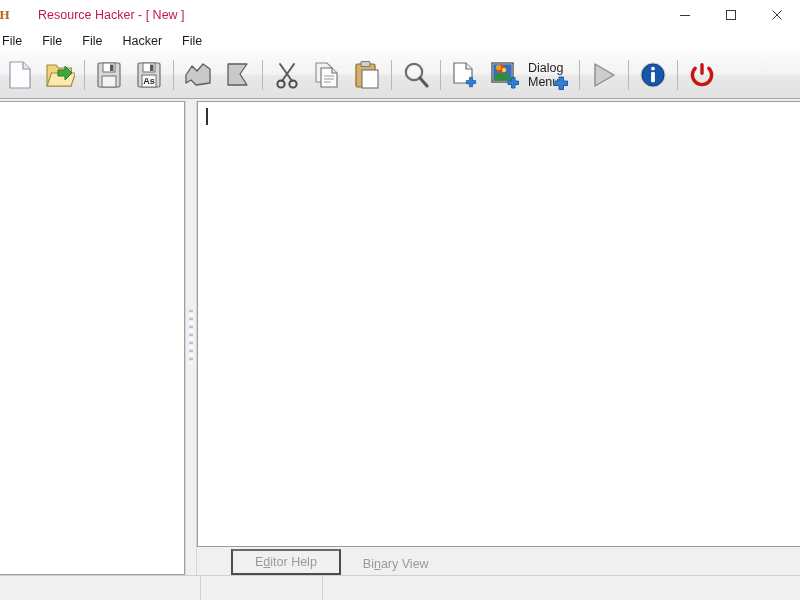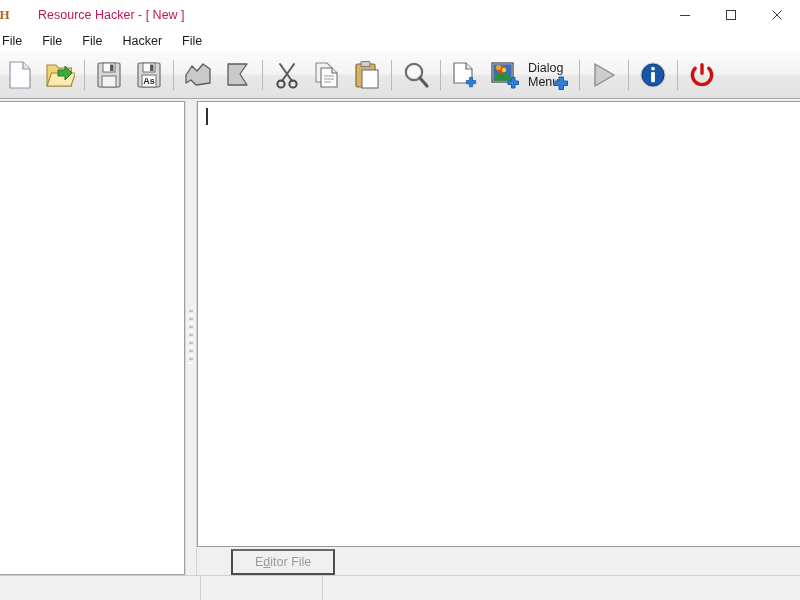--- a/index.html
+++ b/index.html
@@ -432,21 +432,26 @@
     <div id="right-panel">
       <div id="editor-wrap">
         <div id="editor"></div>
         <div id="caret"></div>
       </div>
 
       <div id="tabstrip">
         <div class="tab active">
           <span>E</span>
             <span class="acc">d</span>
-            <span>itor File</span>
+            <span>itor Help</span>
+        </div>
+        <div class="tab">
+          <span>Bi</span>
+            <span class="acc">n</span>
+            <span>ary View</span>
         </div>
       </div>
     </div>
   </div>
 
   <div id="statusbar">
     <div class="status-cell sc-1"></div>
     <div class="status-cell sc-2"></div>
     <div class="status-cell sc-3"></div>
   </div>

